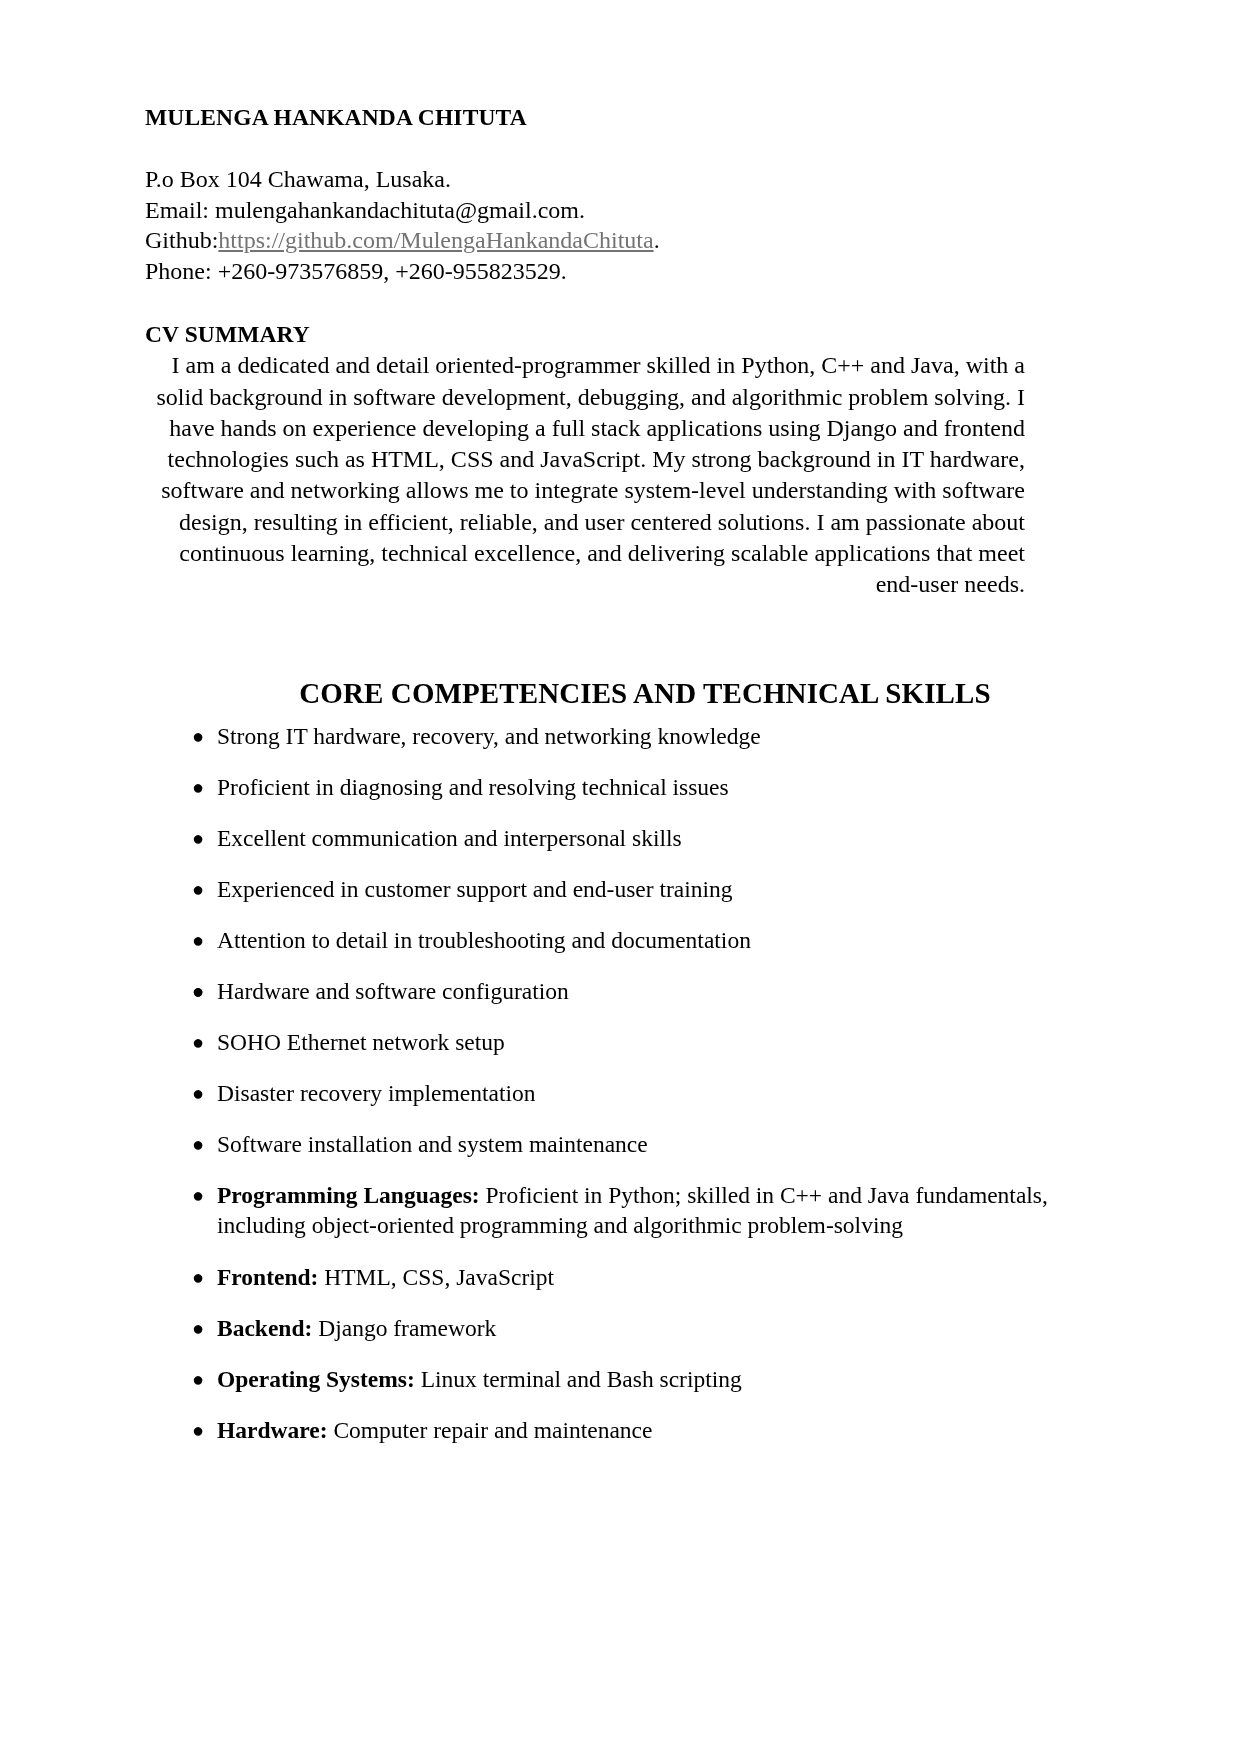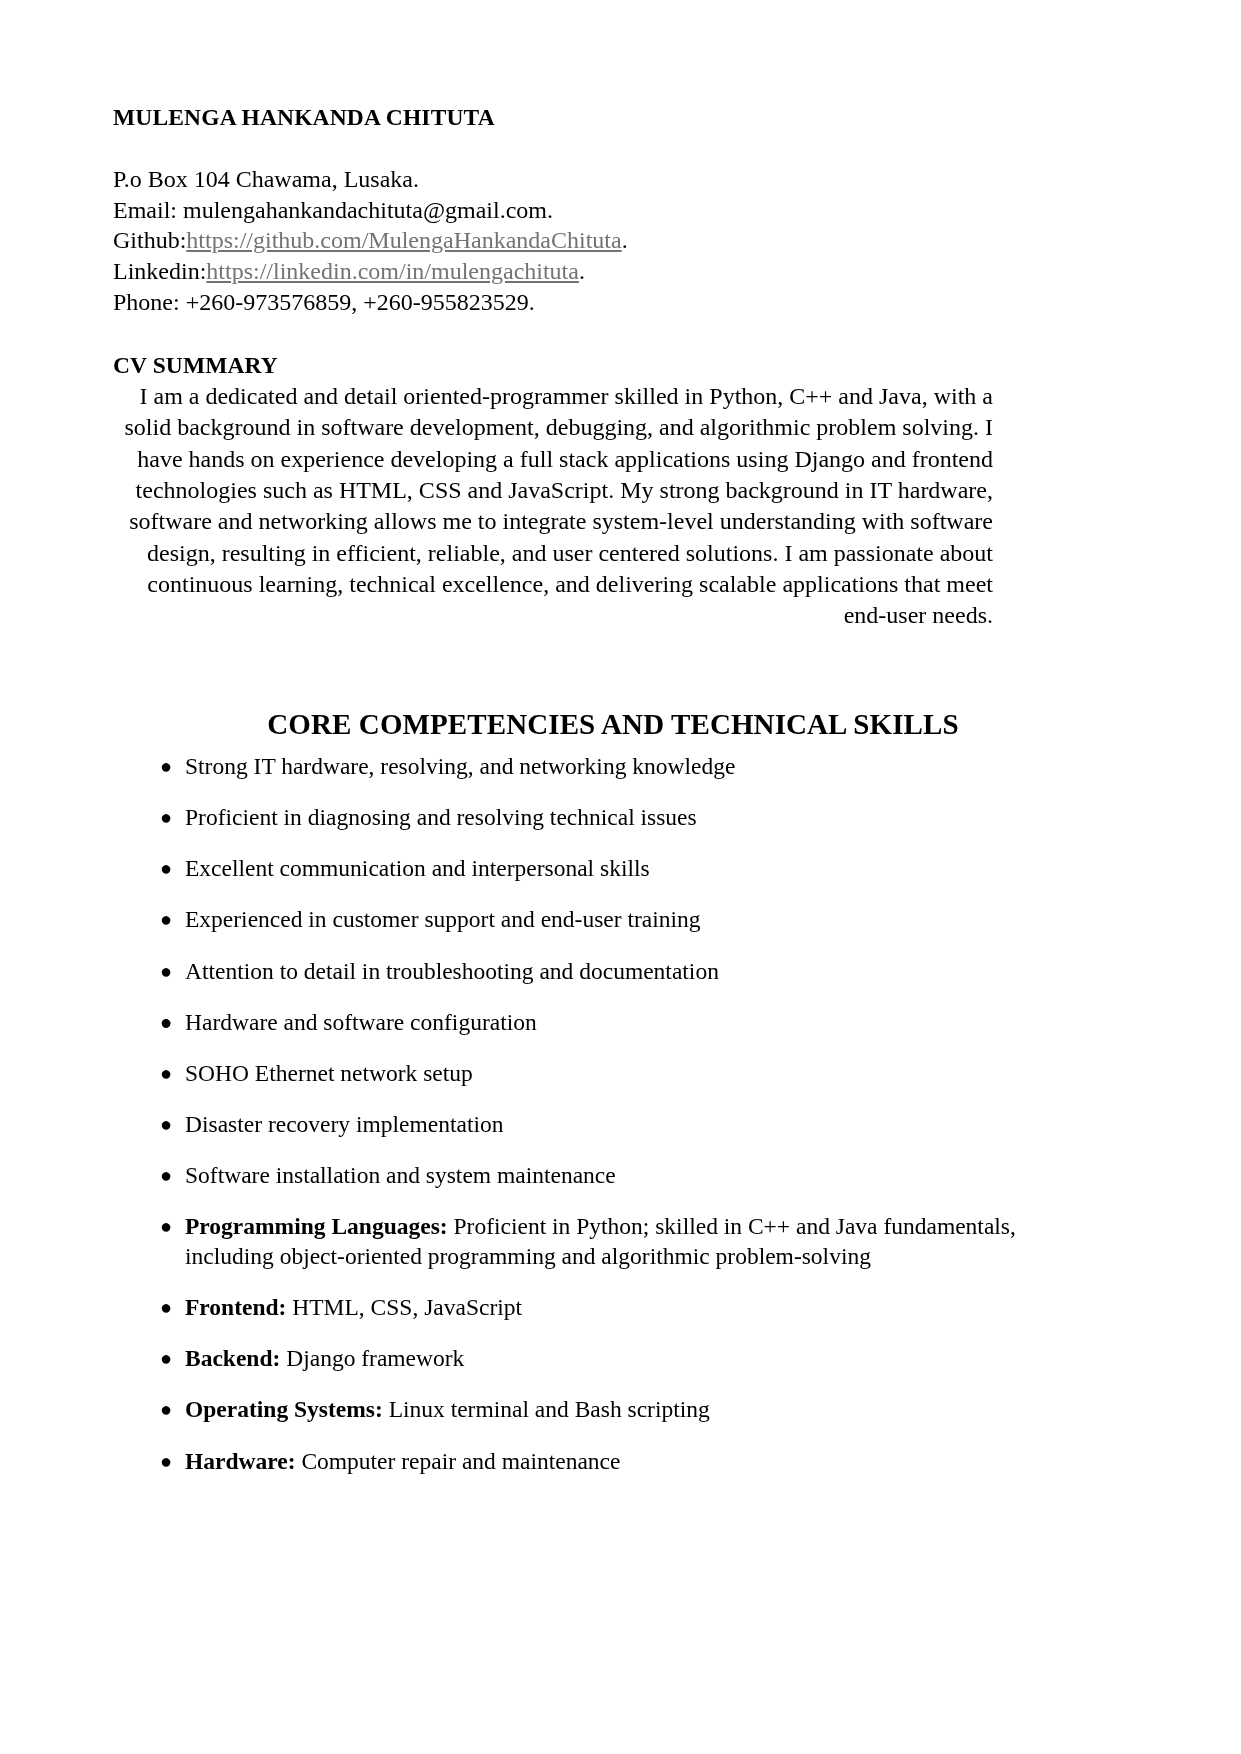--- a/index.html
+++ b/index.html
@@ -17,20 +17,21 @@
     width: 1241px;
     height: 1754px;
     background: #ffffff;
     margin: 0 auto;
     overflow: hidden;
     box-sizing: border-box;
     padding: 104px 112px 0 113px;
   }
   .doc {
     width: 1000px;
+    margin-left: 32px;
   }
 
   
   .name-heading {
     font-size: 23.5px;
     font-weight: bold;
     letter-spacing: 0.15px;
     line-height: 1.18;
     margin: 0 0 32px 0;
   }
@@ -106,31 +107,30 @@
 
 <div class="page">
   <div class="doc">
 
     <h1 class="name-heading">MULENGA HANKANDA CHITUTA</h1>
 
     <div class="contact-block">
       <div class="contact-line">P.o Box 104 Chawama, Lusaka.</div>
       <div class="contact-line">Email: mulengahankandachituta@gmail.com.</div>
       <div class="contact-line"><span>Github:</span><a class="link" href="#">https://github.com/MulengaHankandaChituta</a><span>.</span></div>
-      <div class="contact-line"><span>Linkedin:</span><a class="link" href="#">https://linkedin.com/in/mulengachituta</a><span>.</span></div>
       <div class="contact-line">Phone: +260-973576859, +260-955823529.</div>
     </div>
 
     <h2 class="sub-heading">CV SUMMARY</h2>
     <p class="summary-paragraph">I am a dedicated and detail oriented-programmer skilled in Python, C++ and Java, with a solid background in software development, debugging, and algorithmic problem solving. I have hands on experience developing a full stack applications using Django and frontend technologies such as HTML, CSS and JavaScript. My strong background in IT hardware, software and networking allows me to integrate system-level understanding with software design, resulting in efficient, reliable, and user centered solutions. I am passionate about continuous learning, technical excellence, and delivering scalable applications that meet end-user needs.</p>
 
     <h2 class="section-heading">CORE COMPETENCIES AND TECHNICAL SKILLS</h2>
 
     <ul class="bullet-list">
-        <li class="bullet-item"><span class="dot">●</span><span>Strong IT hardware, resolving, and networking knowledge</span></li>
+        <li class="bullet-item"><span class="dot">●</span><span>Strong IT hardware, recovery, and networking knowledge</span></li>
         <li class="bullet-item"><span class="dot">●</span><span>Proficient in diagnosing and resolving technical issues</span></li>
         <li class="bullet-item"><span class="dot">●</span><span>Excellent communication and interpersonal skills</span></li>
         <li class="bullet-item"><span class="dot">●</span><span>Experienced in customer support and end-user training</span></li>
         <li class="bullet-item"><span class="dot">●</span><span>Attention to detail in troubleshooting and documentation</span></li>
         <li class="bullet-item"><span class="dot">●</span></li>
         <li class="bullet-item"><span class="dot">●</span><span>Hardware and software configuration</span></li>
         <li class="bullet-item"><span class="dot">●</span><span>SOHO Ethernet network setup</span></li>
         <li class="bullet-item"><span class="dot">●</span><span>Disaster recovery implementation</span></li>
         <li class="bullet-item"><span class="dot">●</span><span>Software installation and system maintenance</span></li>
         <li class="bullet-item"><span class="dot">●</span><b>Programming Languages:</b><span> Proficient in Python; skilled in C++ and Java fundamentals, including object-oriented programming and algorithmic problem-solving</span></li>

